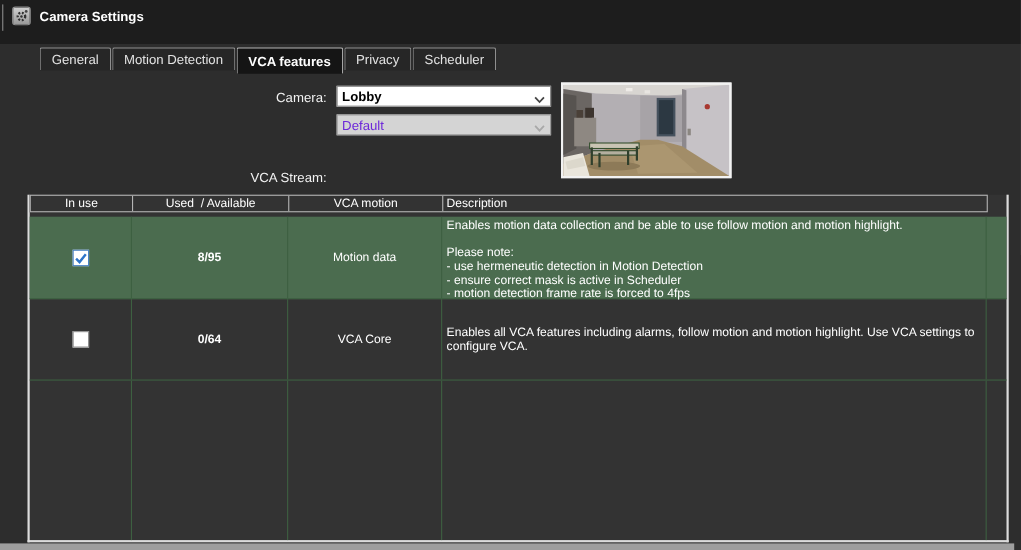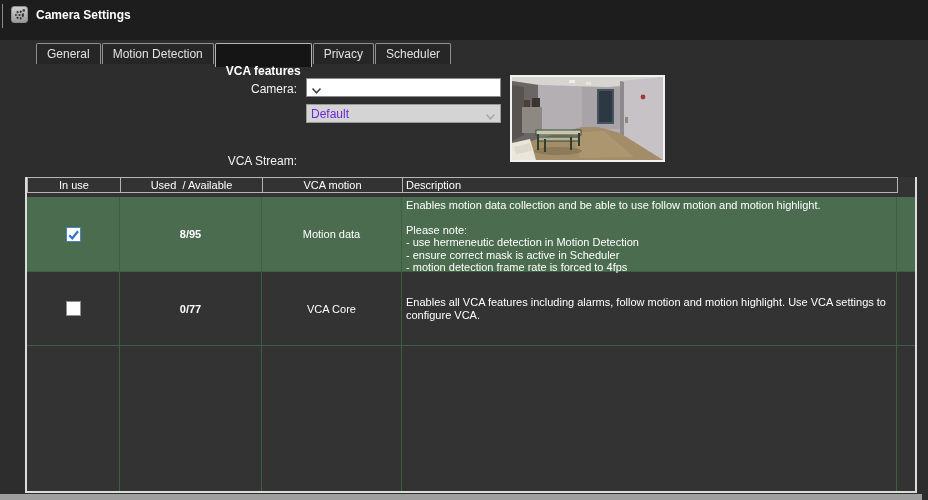--- a/index.html
+++ b/index.html
@@ -16,21 +16,21 @@
     display:flex;align-items:center;justify-content:center;}
   .title-text{position:absolute;left:36px;top:8px;font-size:12px;font-weight:700;color:#ffffff;}
   
   .tabbar{position:absolute;left:36px;top:43px;height:24px;display:flex;align-items:flex-start;}
   .tab{
     box-sizing:border-box;height:21px;padding:3px 10px 2px 10px;margin-right:1px;
     background:#262626;border:1px solid #8f8f8f;border-bottom:none;
     font-size:12px;color:#e2e2e2;cursor:default;white-space:nowrap;
     border-top-left-radius:2px;border-top-right-radius:2px;
   }
-  .tab.active{height:24px;padding-top:20px;background:#151515;border-color:#b5b5b5;
+  .tab.active{height:24px;padding-top:5px;background:#151515;border-color:#b5b5b5;
     font-weight:700;color:#ffffff;}
   
   .form-label{position:absolute;width:147px;text-align:right;font-size:12px;color:#f2f2f2;}
   .select{
     position:absolute;box-sizing:border-box;width:195px;height:19px;
     border:1px solid #8a8a8a;background:#ffffff;color:#000;
     font-size:12px;display:flex;align-items:center;padding:0 4px;
   }
   .select .val{flex:1;overflow:hidden;white-space:nowrap;font-weight:700;}
   .select.disabled{background:#d4d4d4;color:#6d28d9;border-color:#9a9a9a;}
@@ -100,20 +100,21 @@
   <div class="tabbar">
     <div class="tab">General</div>
     <div class="tab">Motion Detection</div>
     <div class="tab active">VCA features</div>
     <div class="tab">Privacy</div>
     <div class="tab">Scheduler</div>
   </div>
 
   <div class="form-label" style="left:150px;top:82px;">Camera:</div>
   <div class="select" style="left:306px;top:78px;">
+    <span class="val">Lobby</span>
     <span class="chev">
       <svg width="11" height="8" viewBox="0 0 11 8">
           <polyline points="1.5,1.5 5.5,5.8 9.5,1.5" fill="none" stroke="#444" stroke-width="1.6"></polyline>
         </svg>
     </span>
   </div>
 
   <div class="form-label" style="left:150px;top:108px;margin-top:46px;">VCA Stream:</div>
   <div class="select disabled" style="left:306px;top:104px;">
     <span class="val">Default</span>
@@ -181,21 +182,21 @@
 - use hermeneutic detection in Motion Detection
 - ensure correct mask is active in Scheduler
 - motion detection frame rate is forced to 4fps</div>
       <div class="td c5"></div>
     </div>
 
     <div class="trow" style="top:95px;height:74px;">
       <div class="td c1">
         <span class="checkbox unchecked"></span>
       </div>
-      <div class="td c2">0/77</div>
+      <div class="td c2">0/64</div>
       <div class="td c3">VCA Core</div>
       <div class="td c4 vcenter">
         <span class="desc-inner">Enables all VCA features including alarms, follow motion and motion highlight. Use VCA settings to configure VCA.</span>
       </div>
       <div class="td c5"></div>
     </div>
 
     <div class="empty-grid">
       <div class="eg c1"></div>
       <div class="eg c2"></div>

